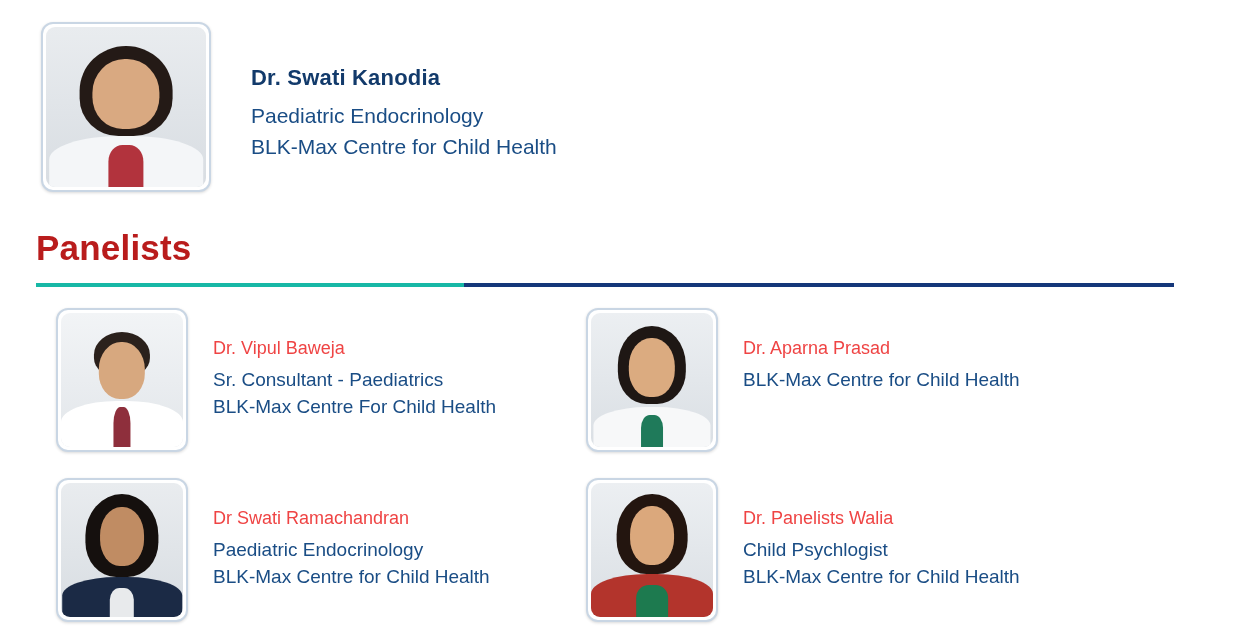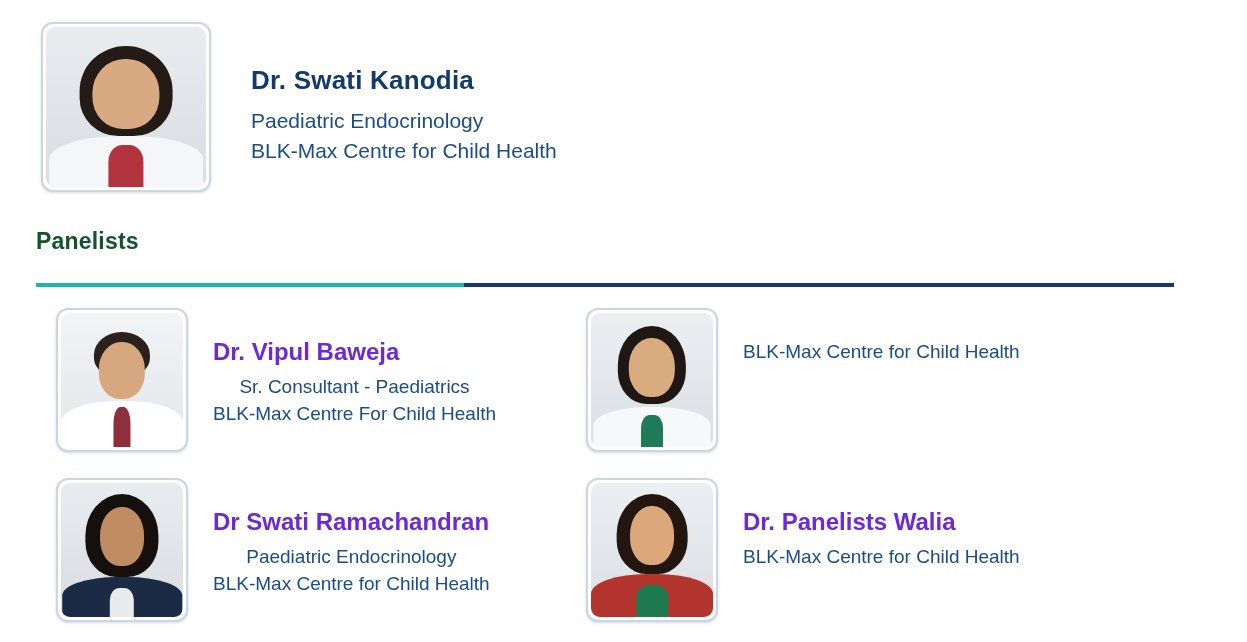--- a/index.html
+++ b/index.html
@@ -38,42 +38,42 @@
     position: relative;
     display: block;
   }
   .featured .photo-frame .photo { width: 160px; height: 160px; }
 
   .featured .info {
     margin-left: 40px;
     padding-top: 44px;
   }
   .featured .name {
-    font-size: 26px;
+    font-size: 22px;
     font-weight: bold;
     color: #123a6b;
     letter-spacing: 0.2px;
     line-height: 1.1;
     margin-bottom: 11px;
   }
   .featured .line {
     font-size: 21px;
     color: #1a4d85;
     line-height: 1.45;
     font-weight: normal;
   }
 
   
   .panelists-heading {
     position: absolute;
     left: 36px;
     top: 228px;
-    font-size: 23px;
+    font-size: 35px;
     font-weight: bold;
-    color: #14532d;
+    color: #b91c1c;
     letter-spacing: 0.2px;
   }
   .rule {
     position: absolute;
     left: 36px;
     top: 283px;
     width: 1138px;
     height: 4px;
     display: flex;
   }
@@ -104,31 +104,30 @@
     align-items: flex-start;
     width: 530px;
   }
   .card:first-child { margin-right: 0px; }
   .card .photo-frame .photo { width: 122px; height: 134px; }
   .card .info {
     margin-left: 25px;
     padding-top: 30px;
   }
   .card .name {
-    font-size: 24px;
-    font-weight: bold;
-    color: #6d28d9;
+    font-size: 18px;
+    font-weight: normal;
+    color: #ef4444;
     line-height: 1.2;
     margin-bottom: 6px;
   }
   .card .line {
     font-size: 19px;
     color: #1a4d85;
     line-height: 1.45;
-    text-align: center;
   }
   .col2 { margin-left: 0px; }
 
   
   .portrait { position: absolute; inset: 0; }
   .bg-grey  { background: linear-gradient(180deg,#e9ecef 0%, #d8dde2 100%); }
   .bg-white { background: linear-gradient(180deg,#f2f4f6 0%, #e2e6ea 100%); }
   .bg-soft  { background: linear-gradient(180deg,#eceff2 0%, #dadfe4 100%); }
 
   .hair {
@@ -211,20 +210,21 @@
       <div class="photo-frame" data-interactable="false">
         <div class="photo" data-interactable="false">
           <div class="portrait bg-soft" data-interactable="false"></div>
           <div class="hair" style="top:10%;width:56%;height:58%;background:#1e1714;" data-interactable="false"></div>
           <div class="face" style="top:19%;width:38%;height:44%;background:#dbab80;" data-interactable="false"></div>
           <div class="torso" style="width:96%;height:30%;background:#f7f8f9;" data-interactable="false"></div>
           <div class="shoulder-accent" style="width:18%;height:24%;background:#1f7a5a;" data-interactable="false"></div>
         </div>
       </div>
       <div class="info" data-interactable="false">
+        <div class="name" data-interactable="false">Dr. Aparna Prasad</div>
         <div class="line" data-interactable="false">BLK-Max Centre for Child Health</div>
       </div>
     </div>
 
   </div>
 
   <div class="grid-row" data-interactable="false">
 
     <div class="card" data-interactable="false">
       <div class="photo-frame" data-interactable="false">
@@ -248,18 +248,19 @@
         <div class="photo" data-interactable="false">
           <div class="portrait bg-soft" data-interactable="false"></div>
           <div class="hair" style="top:8%;width:58%;height:60%;background:#23150f;" data-interactable="false"></div>
           <div class="face" style="top:17%;width:36%;height:44%;background:#dba87c;" data-interactable="false"></div>
           <div class="torso" style="width:100%;height:32%;background:#b3342c;" data-interactable="false"></div>
           <div class="shoulder-accent" style="width:26%;height:24%;background:#1d7a4f;" data-interactable="false"></div>
         </div>
       </div>
       <div class="info" data-interactable="false">
         <div class="name" data-interactable="false">Dr. Panelists Walia</div>
+        <div class="line" data-interactable="false">Child Psychlogist</div>
         <div class="line" data-interactable="false">BLK-Max Centre for Child Health</div>
       </div>
     </div>
 
   </div>
 </div>
 
 </body></html>

